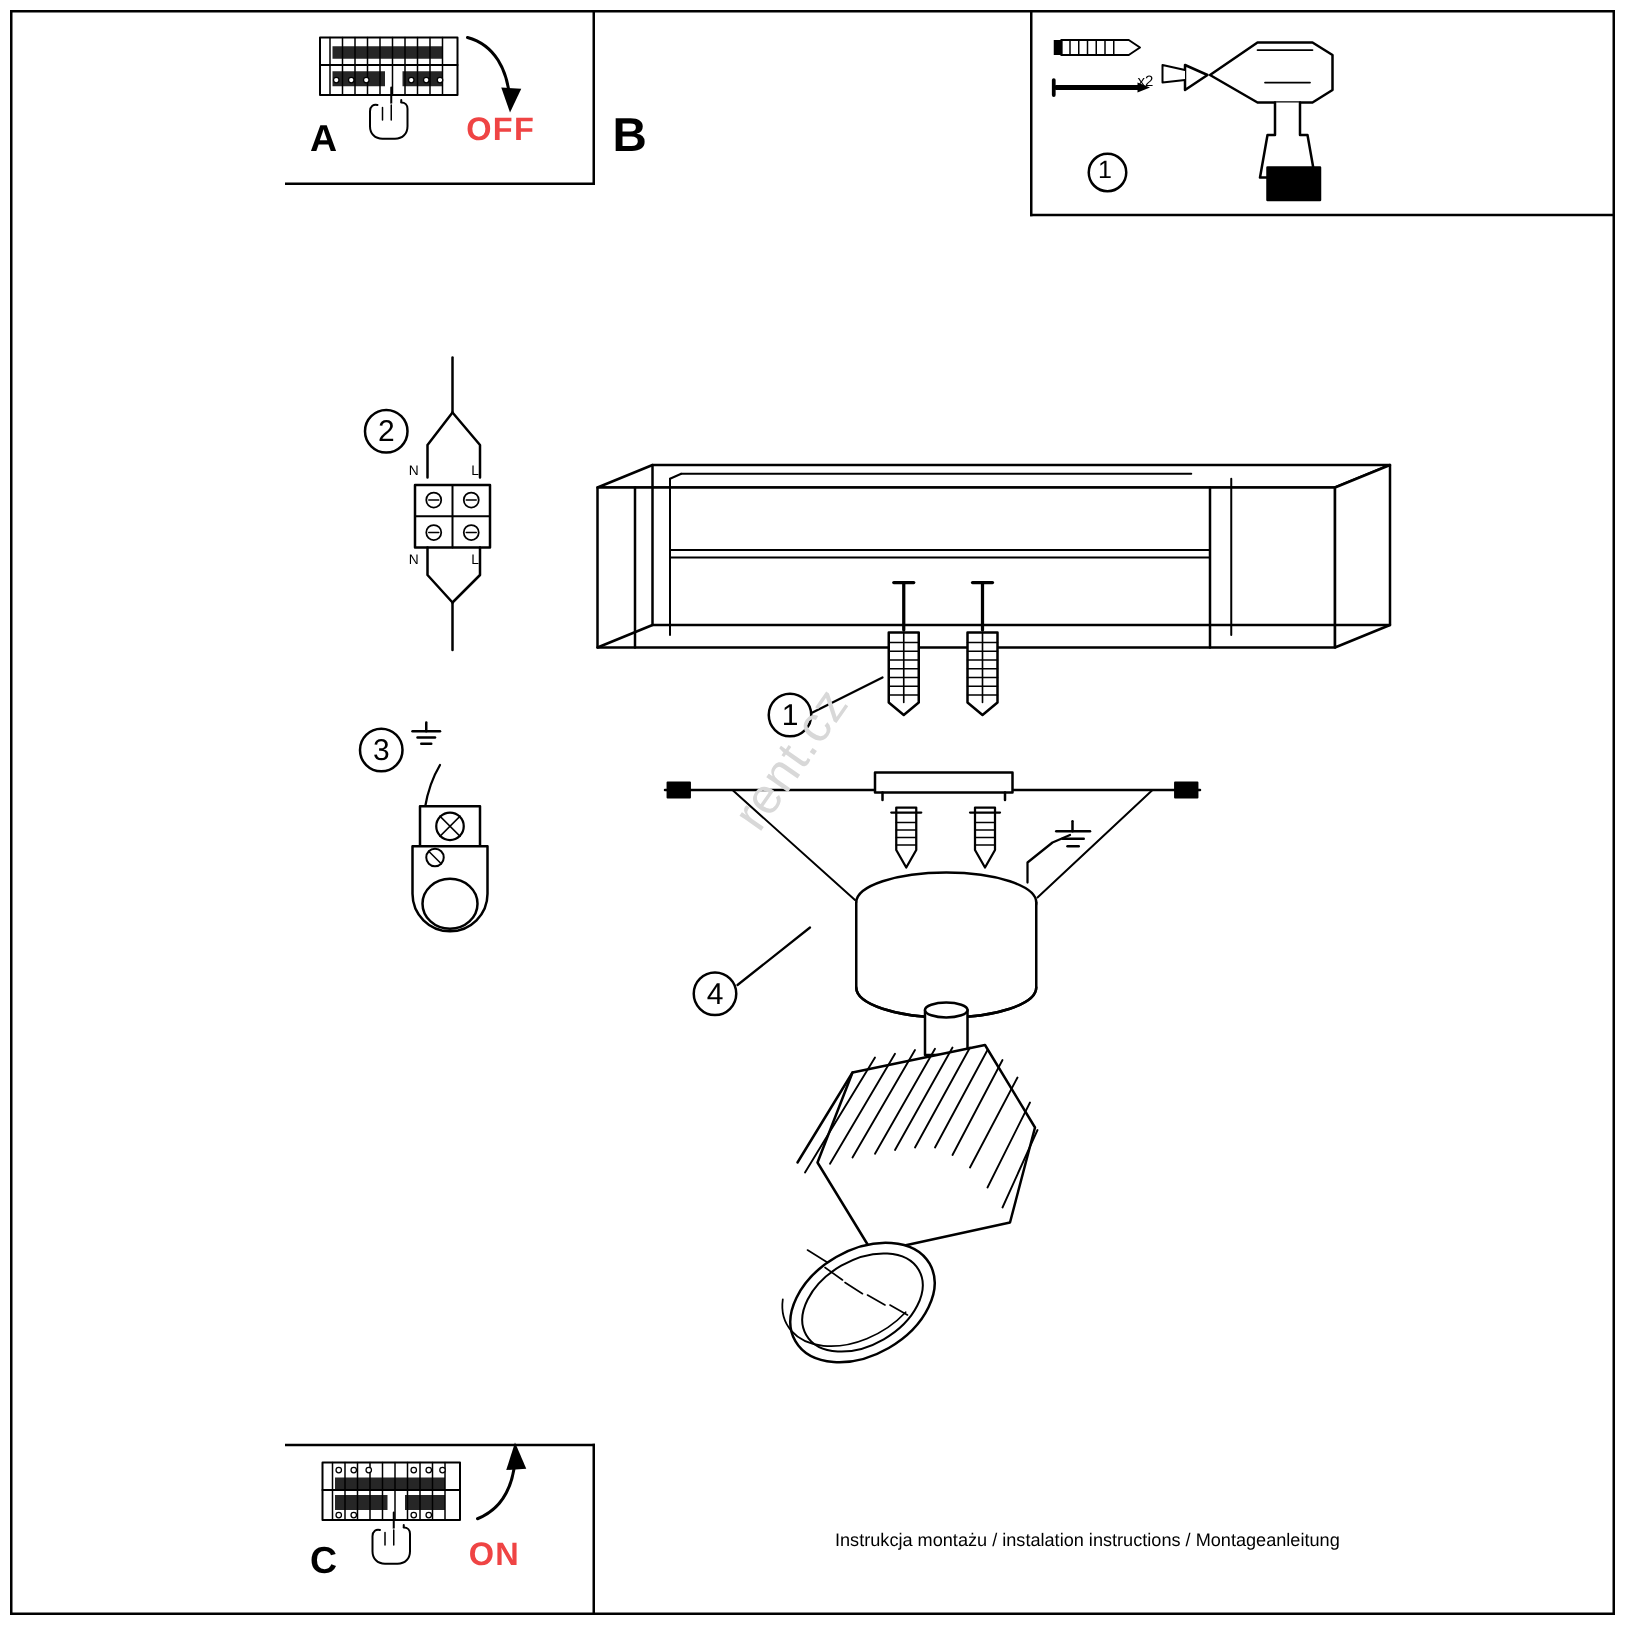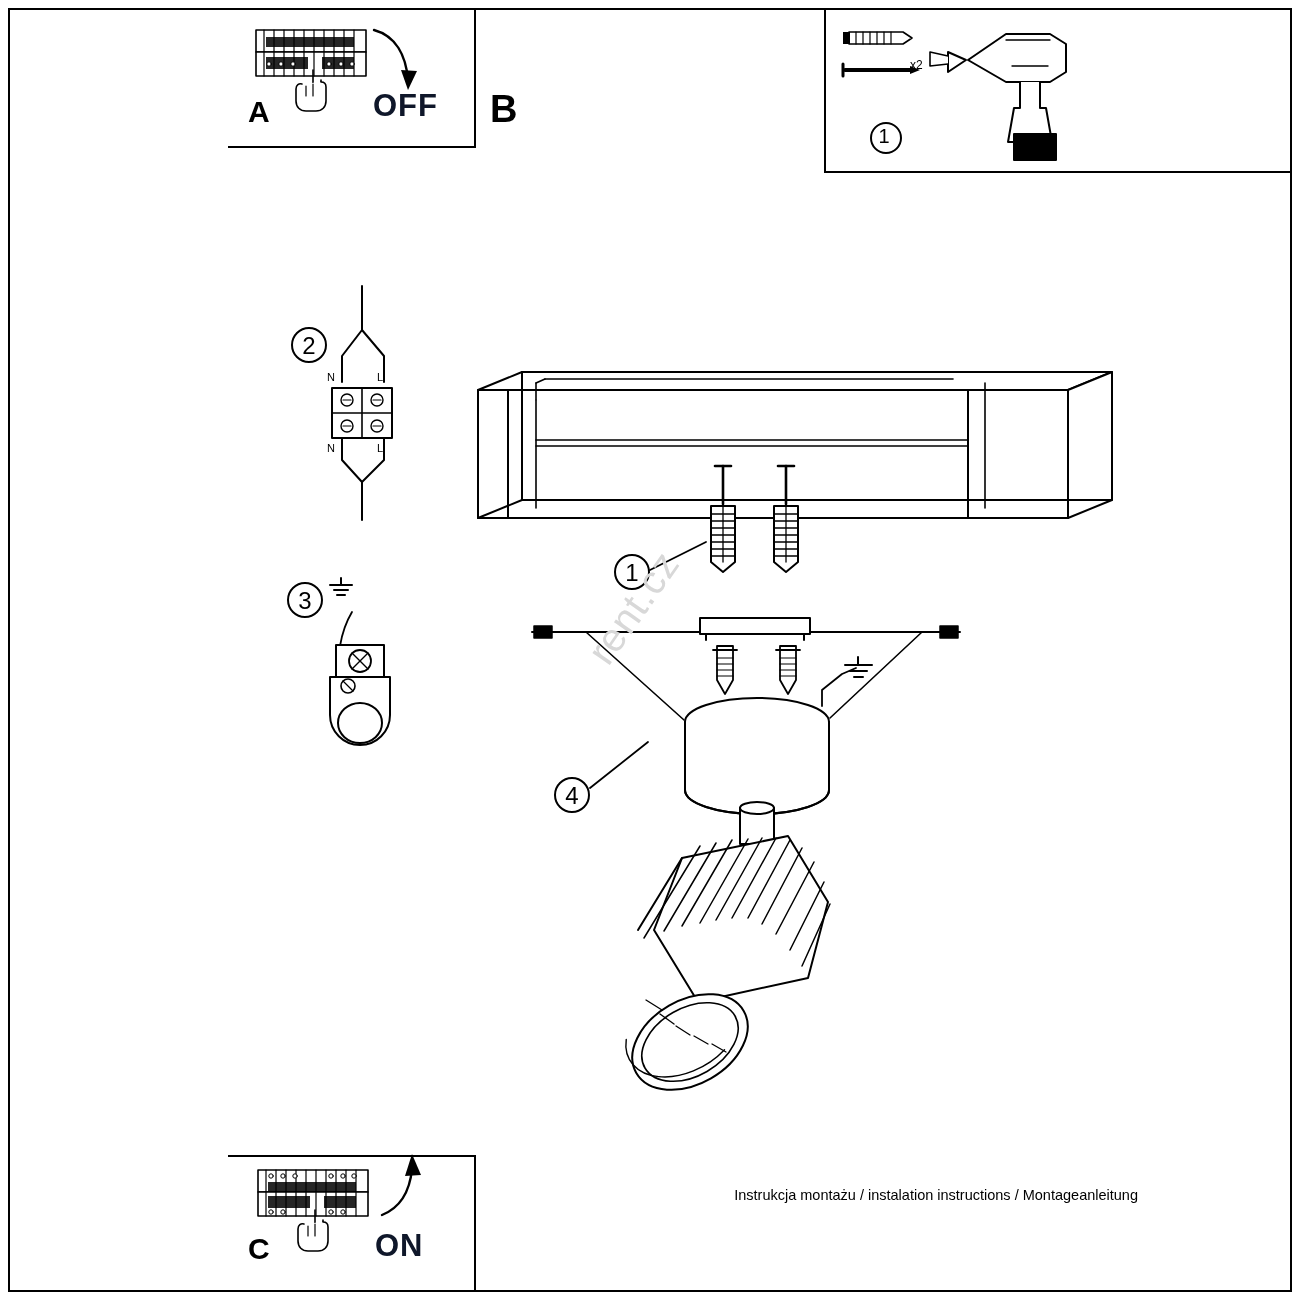--- a/index.html
+++ b/index.html
@@ -59,41 +59,41 @@
   }
   .label-letter {
     position: absolute;
     font-size: 30px;
     font-weight: bold;
     color: #000;
     font-family: "Liberation Sans", sans-serif;
   }
   .label-state {
     position: absolute;
-    font-size: 31px;
+    font-size: 26px;
     font-weight: bold;
-    color: #0f172a;
+    color: #ef4444;
     letter-spacing: 1px;
   }
   .label-b {
     position: absolute;
     left: 490px;
     top: 88px;
     font-size: 38px;
     font-weight: bold;
   }
   .footer-text {
     position: absolute;
     left: 668px;
-    top: 1184px;
+    top: 1222px;
     width: 470px;
     font-size: 14.5px;
     line-height: 22px;
     color: #000;
-    text-align: right;
+    text-align: left;
   }
   .watermark {
     position: absolute;
     left: 570px;
     top: 585px;
     font-size: 40px;
     color: #d8d8d8;
     transform: rotate(-55deg);
     transform-origin: center;
     letter-spacing: 1px;

